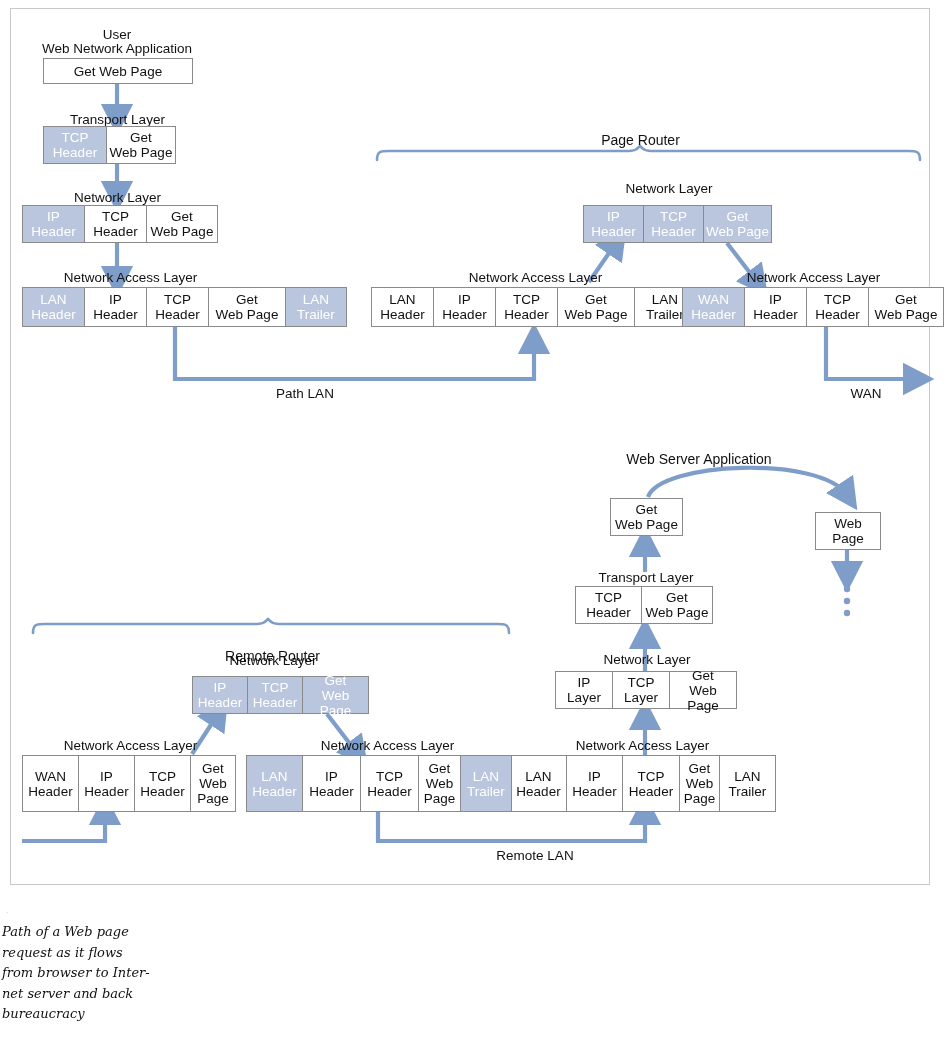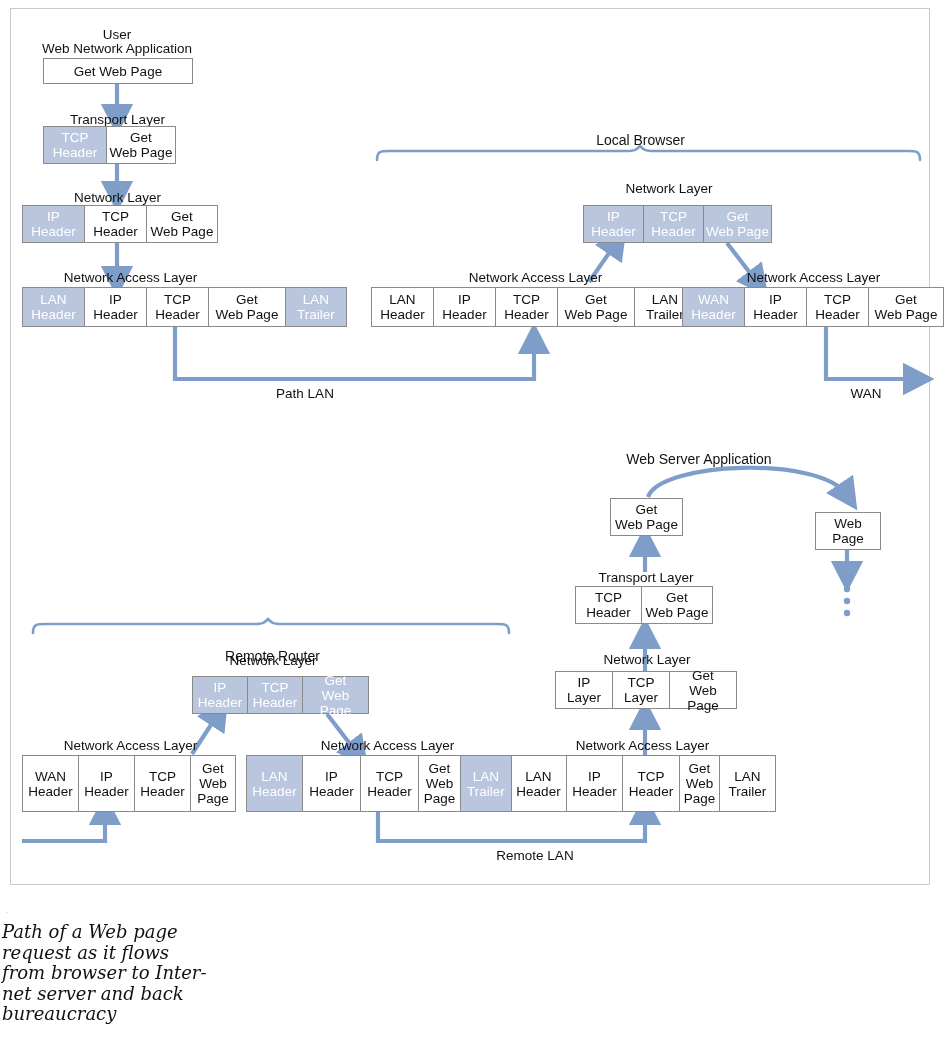--- a/index.html
+++ b/index.html
@@ -57,21 +57,21 @@
   .pdu .cell.sh{
     background:#b9c6de;
     color:#ffffff;
   }
 
   .caption{
     position:absolute;
     left:2px;top:922px;width:230px;
     font-family:"DejaVu Serif", serif;
     font-style:italic;
-    font-size:18px;
+    font-size:13px;
     line-height:20.5px;
     color:#111;
     white-space:pre-line;
   }
   .tick{position:absolute;left:6px;top:906px;font-size:8px;color:#bbb;}
 </style>
 </head>
 <body>
 
 <div id="stage">
@@ -179,21 +179,21 @@
       <div class="cell" style="width: 62px;">TCP
 Header</div>
       <div class="cell" style="width: 77px;">Get
 Web Page</div>
       <div class="cell sh" style="width: 60px;">LAN
 Trailer</div>
     </div>
 
   <div class="lbl" style="left:245px;top:386px;width:120px;">Path LAN</div>
 
-  <div class="lbl" style="left:588px;top:133px;width:105px;font-size:14px;">Local Browser</div>
+  <div class="lbl" style="left:588px;top:133px;width:105px;font-size:14px;">Page Router</div>
 
   <div class="lbl" style="left:594px;top:181px;width:150px;">Network Layer</div>
   <div class="pdu" style="left: 583px; top: 205px; height: 38px; width: 189px;">
       <div class="cell sh" style="width: 60px;">IP
 Header</div>
       <div class="cell sh" style="width: 60px;">TCP
 Header</div>
       <div class="cell sh" style="width: 67px;">Get
 Web Page</div>
     </div>

